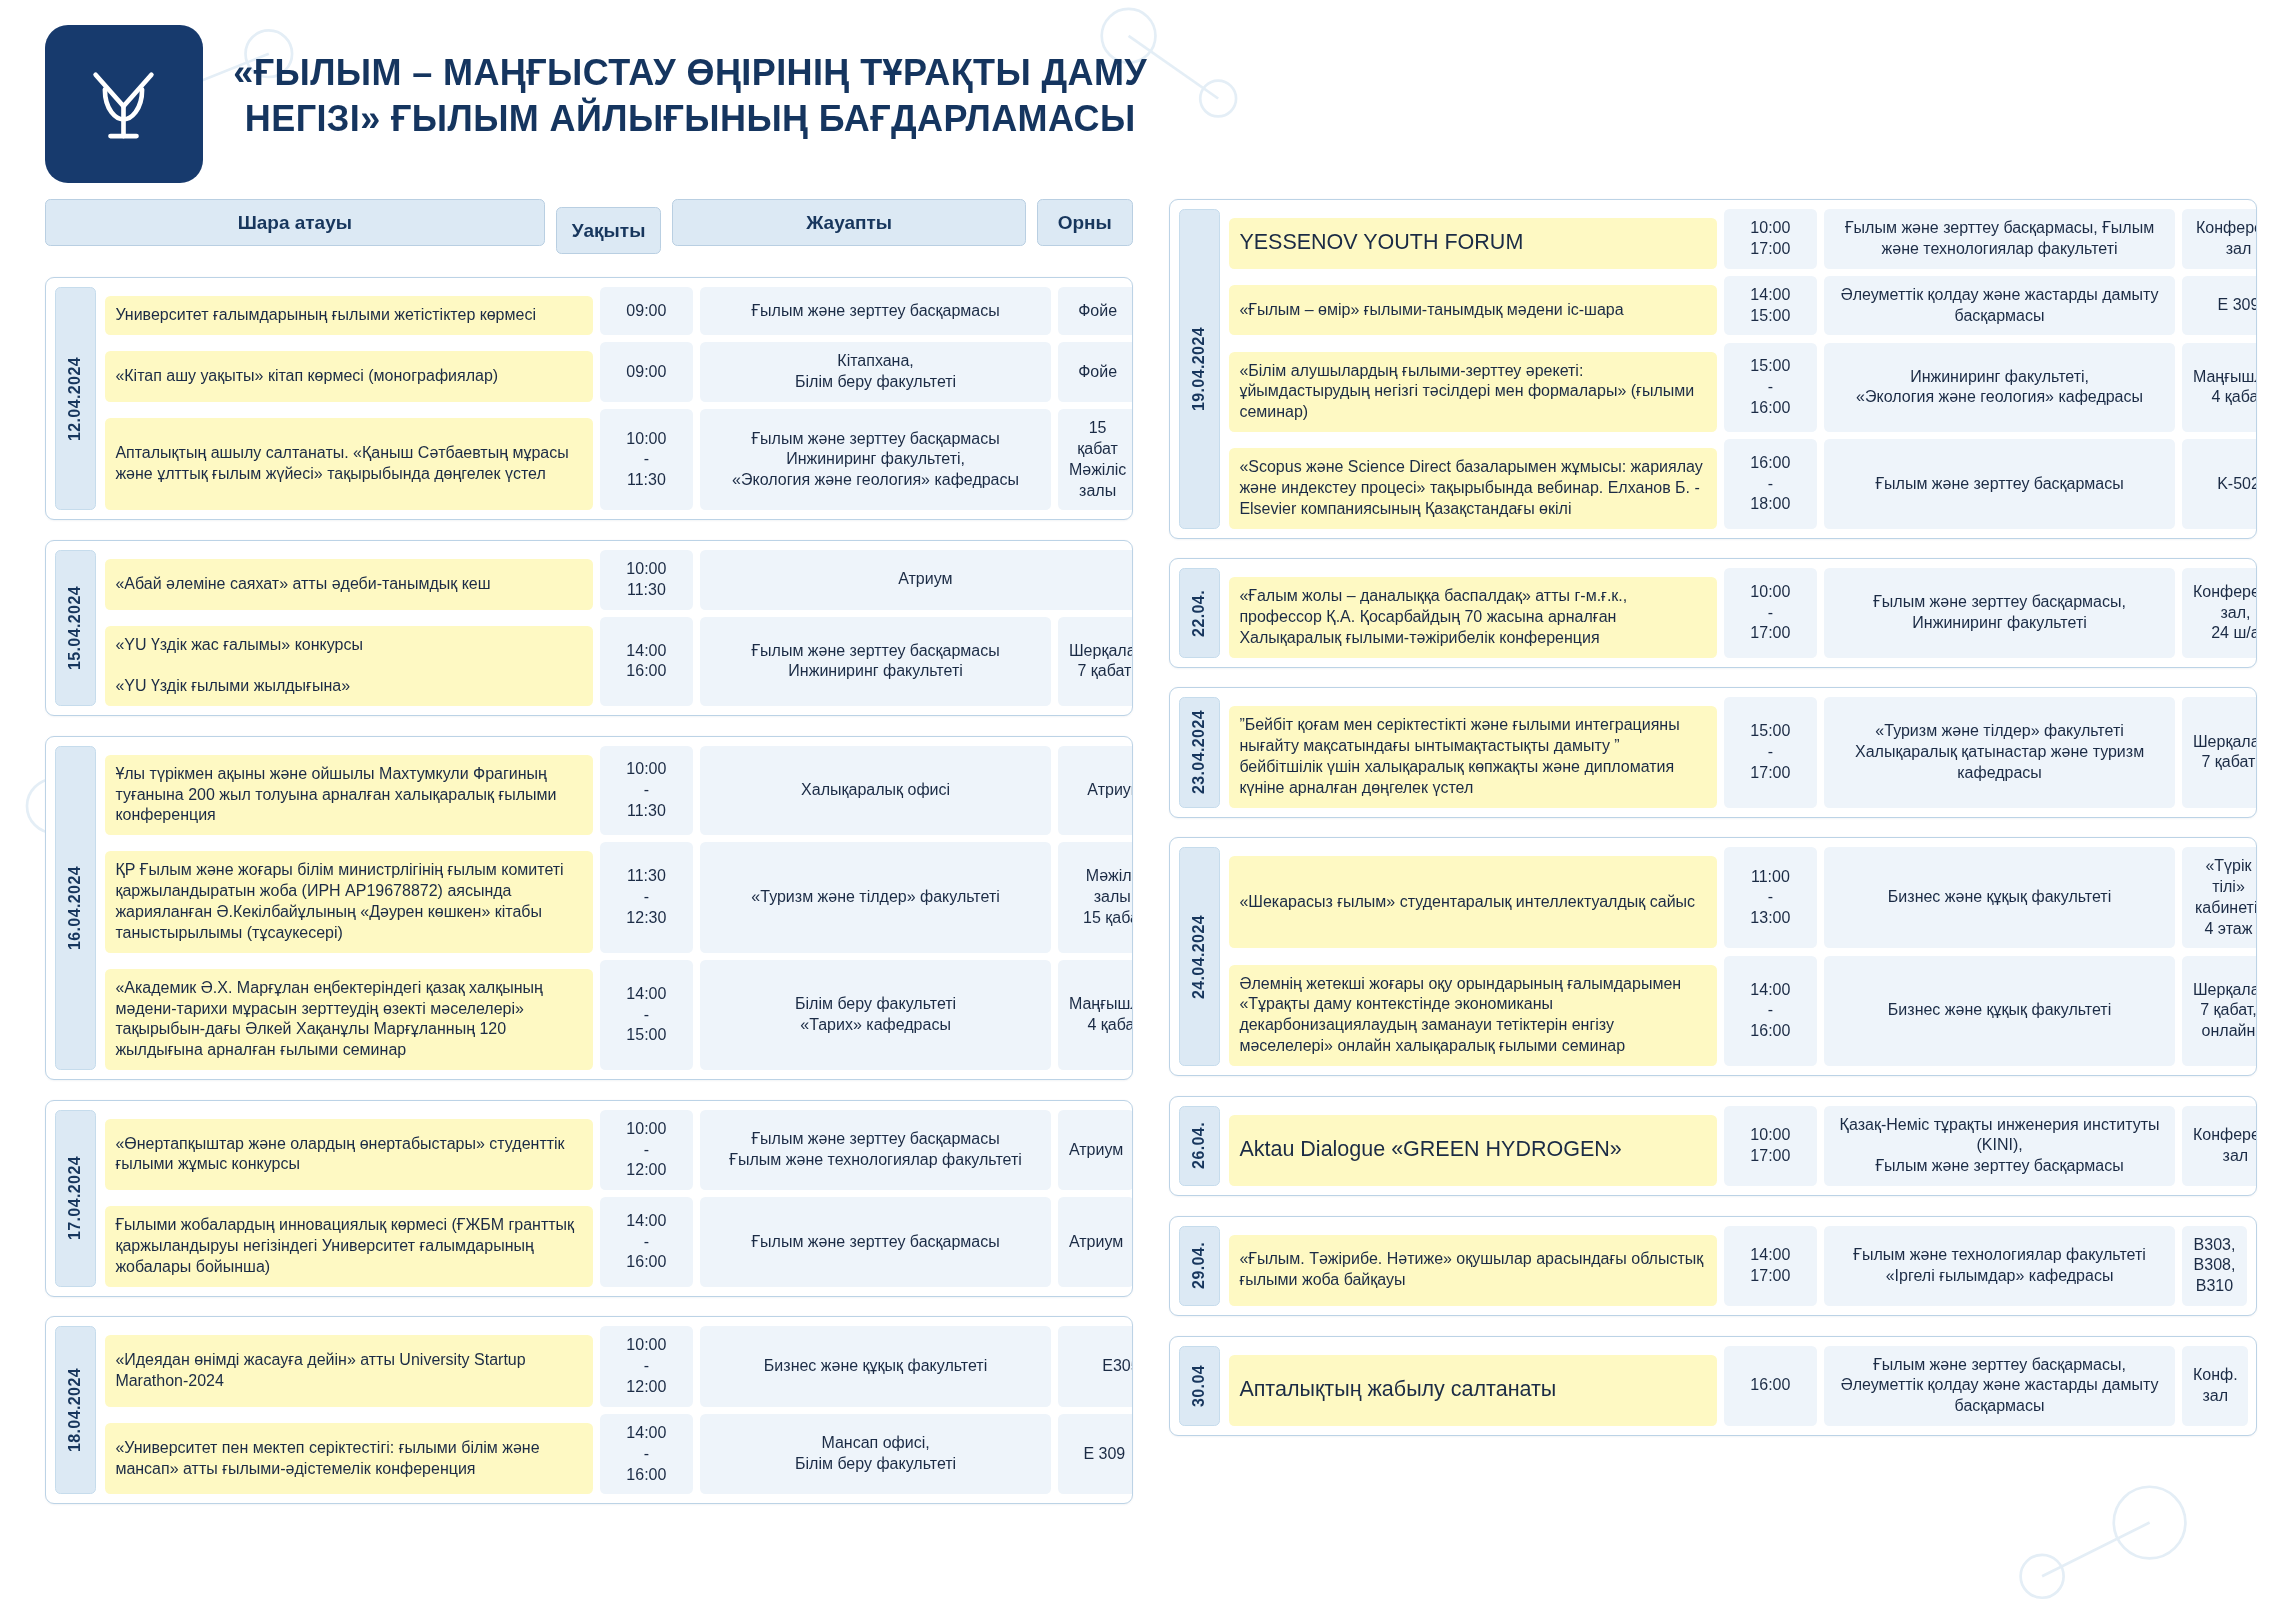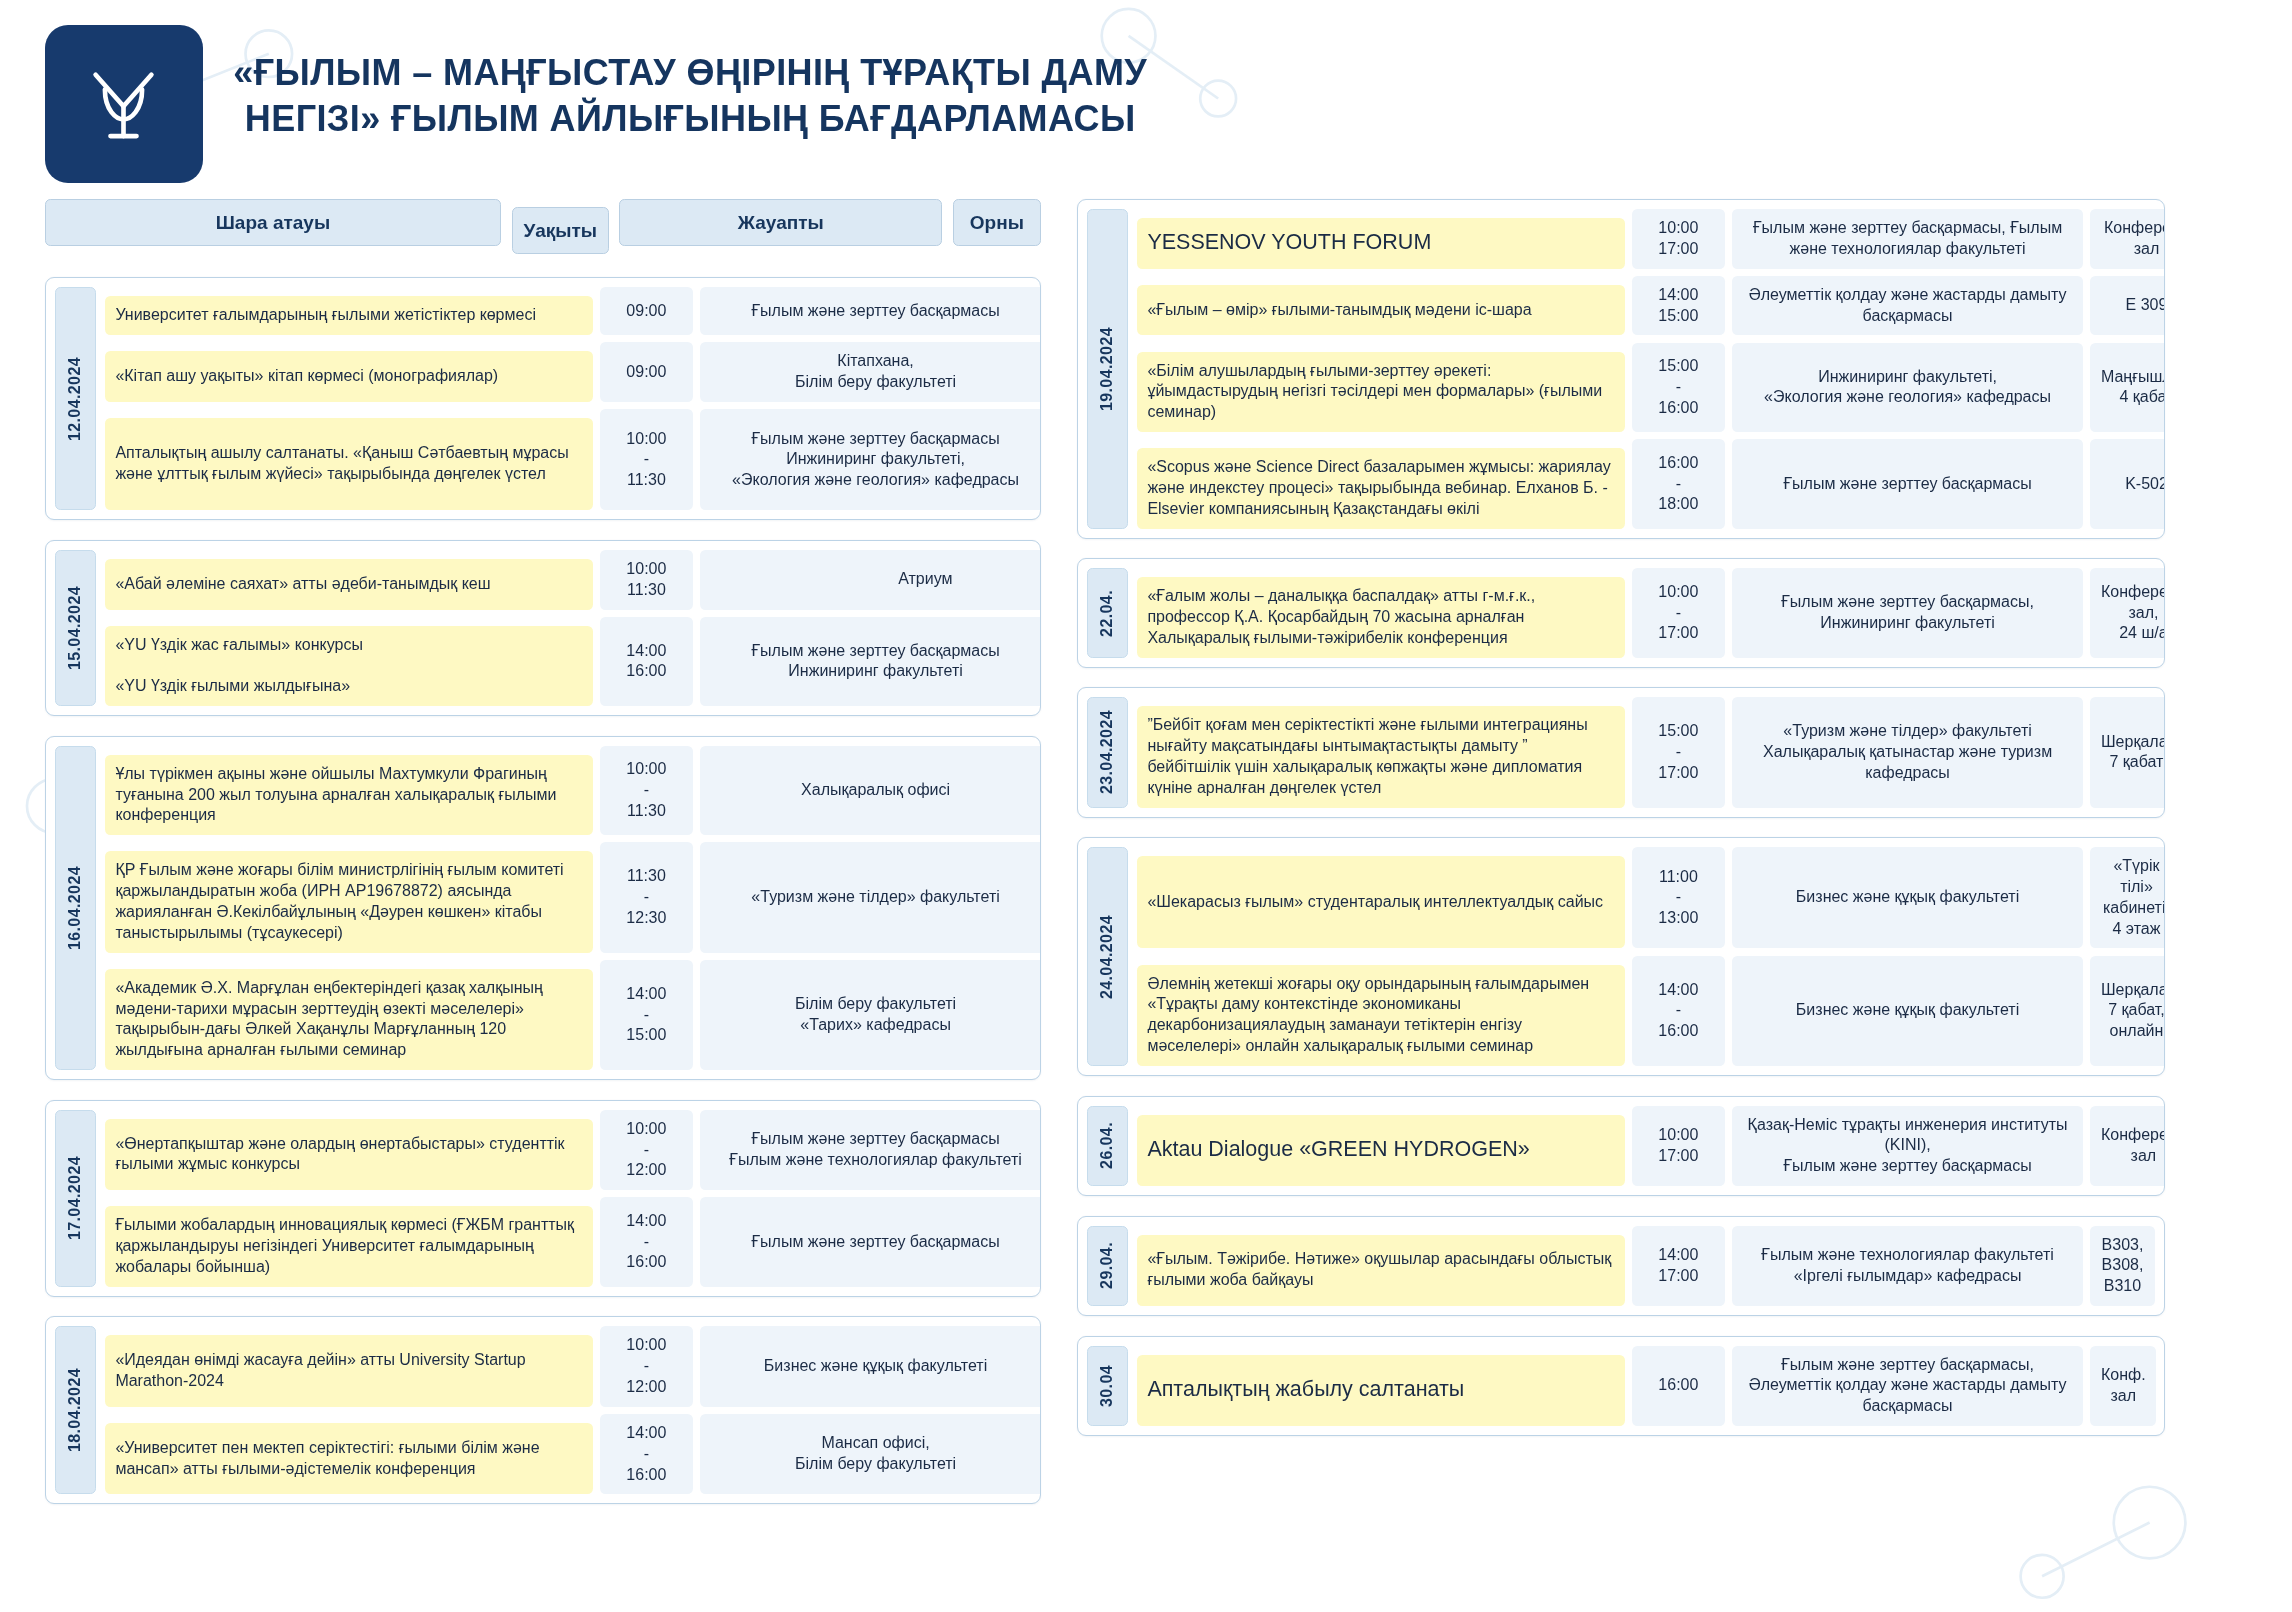--- a/index.html
+++ b/index.html
@@ -28,21 +28,21 @@
   .logo svg { width:93px; height:93px; }
   .title {
     margin-top: 25px;
     font-size: 36px; line-height:1.28; font-weight:bold; letter-spacing:0.4px;
     color:#15355f; text-align:center; width: 949px;
   }
 
   
   .columns { display:flex; gap: 36px; flex: 1 1 auto; padding: 3.6px 5.4px 0 19.7px; }
   .col { display:flex; flex-direction:column; }
-  .col-left { width: 996px; gap: 19.7px; }
+  .col-left { width: 1088px; gap: 19.7px; }
   .col-right { width: 1088px; gap: 19.7px; }
 
   
   .head-row { display:flex; gap: 10.7px; margin-bottom: 3.6px; }
   .head-cell {
     background:#dce9f4; border:0.9px solid #b9cfe2; border-radius:5.4px;
     color:#17365d; font-size:19px; font-weight:bold;
     display:flex; align-items:center; justify-content:center;
     height:47px;
   }

